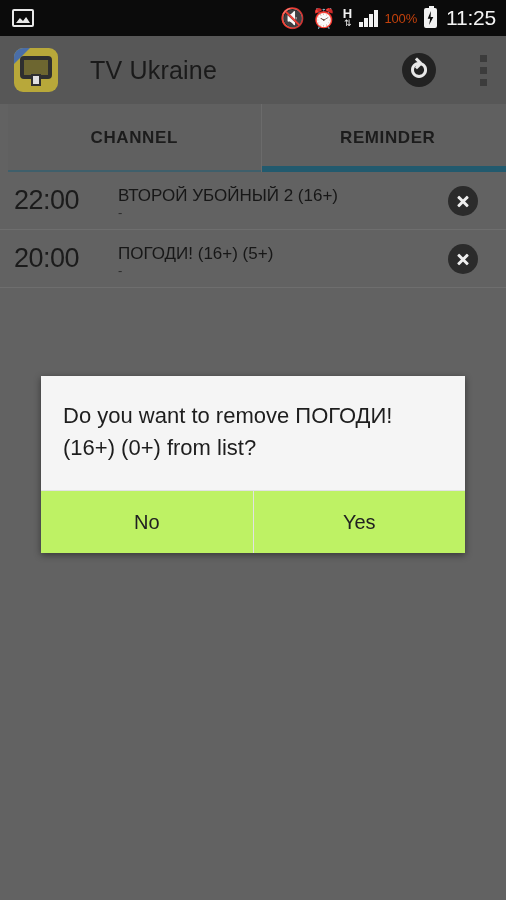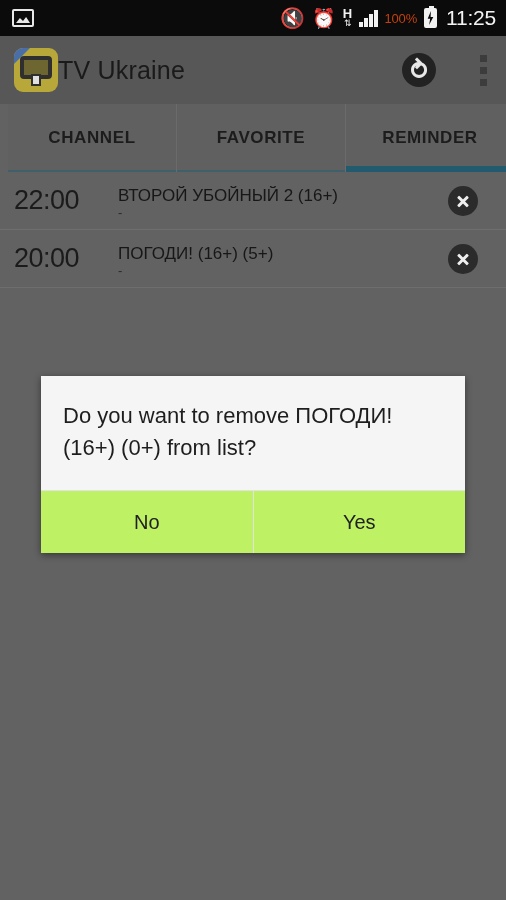--- a/index.html
+++ b/index.html
@@ -159,21 +159,21 @@
     position: absolute;
     left: 17px; top: 26px;
     width: 10px; height: 12px;
     background: #e0e0e0;
     border: 2px solid #2f2f2f;
     box-sizing: border-box;
   }
   .app-title {
     font-size: 25px;
     color: #1a1a1a;
-    margin-left: 0;
+    margin-left: 32px;
     flex: 1;
     letter-spacing: 0.2px;
   }
   .refresh-btn {
     width: 34px; height: 34px;
     border-radius: 50%;
     background: #222;
     position: relative;
     margin-right: 44px;
     flex: none;
@@ -367,24 +367,20 @@
         <i></i>
         <i></i>
     </div>
   </div>
 
   <div id="tabs">
     <div class="tab">
       <span>CHANNEL</span>
       <span class="underline"></span>
     </div>
-    <div class="tab">
-      <span>FAVORITE</span>
-      <span class="underline"></span>
-    </div>
     <div class="tab selected">
       <span>REMINDER</span>
       <span class="underline"></span>
     </div>
   </div>
 
   <div id="list">
 
     <div class="row">
       <div class="time">22:00</div>

